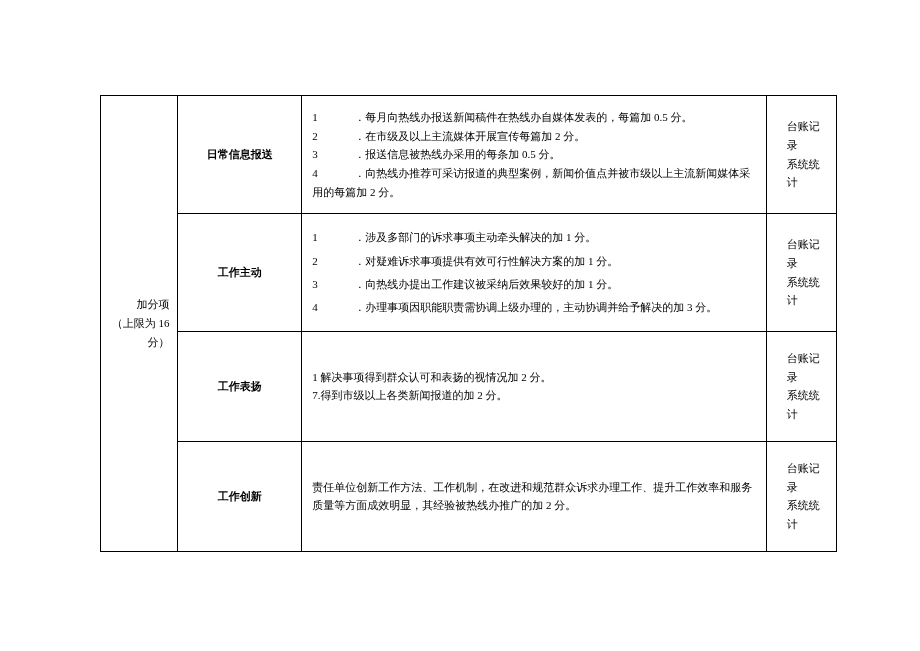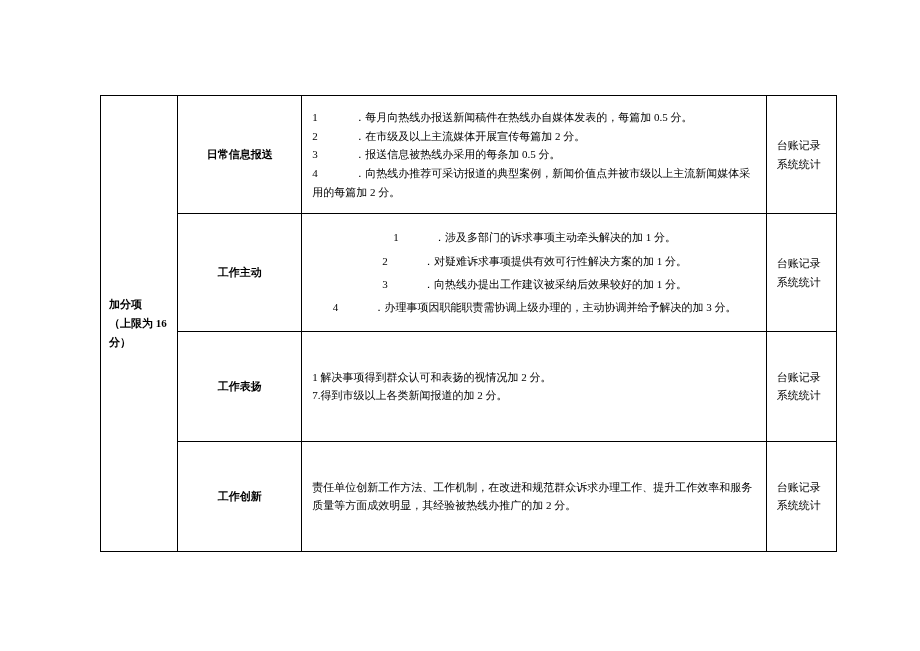--- a/index.html
+++ b/index.html
@@ -28,37 +28,36 @@
       table-layout: fixed;
     }
     td {
       border: 1px solid #000;
       padding: 6px 8px;
       vertical-align: middle;
       line-height: 1.7;
     }
     .col-category {
       width: 75px;
-      text-align: left;
-      font-weight: bold;
+      text-align: right;
     }
     .col-item {
       width: 120px;
       text-align: center;
       font-weight: bold;
     }
     .col-desc {
       width: 450px;
       text-align: left;
       padding: 12px 10px;
     }
     .col-method {
       width: 68px;
       text-align: left;
-      padding-left: 10px;
+      padding-left: 20px;
     }
     .desc-line {
       display: block;
     }
     .num {
       display: inline-block;
       min-width: 8px;
     }
     .indent {
       margin-left: 34px;
@@ -93,21 +92,21 @@
       <td class="col-method">
         <span>台账记录</span><br>
         <span>系统统计</span>
       </td>
     </tr>
 
     <tr class="row-tall">
       <td class="col-item">
         <span>工作主动</span>
       </td>
-      <td class="col-desc" style="line-height:2.1;text-align:center;">
+      <td class="col-desc" style="line-height:2.1;">
         <span class="desc-line"><span class="num">1</span><span class="indent">．涉及多部门的诉求事项主动牵头解决的加 1 分。</span></span>
         <span class="desc-line"><span class="num">2</span><span class="indent">．对疑难诉求事项提供有效可行性解决方案的加 1 分。</span></span>
         <span class="desc-line"><span class="num">3</span><span class="indent">．向热线办提出工作建议被采纳后效果较好的加 1 分。</span></span>
         <span class="desc-line"><span class="num">4</span><span class="indent">．办理事项因职能职责需协调上级办理的，主动协调并给予解决的加 3 分。</span></span>
       </td>
       <td class="col-method">
         <span>台账记录</span><br>
         <span>系统统计</span>
       </td>
     </tr>

